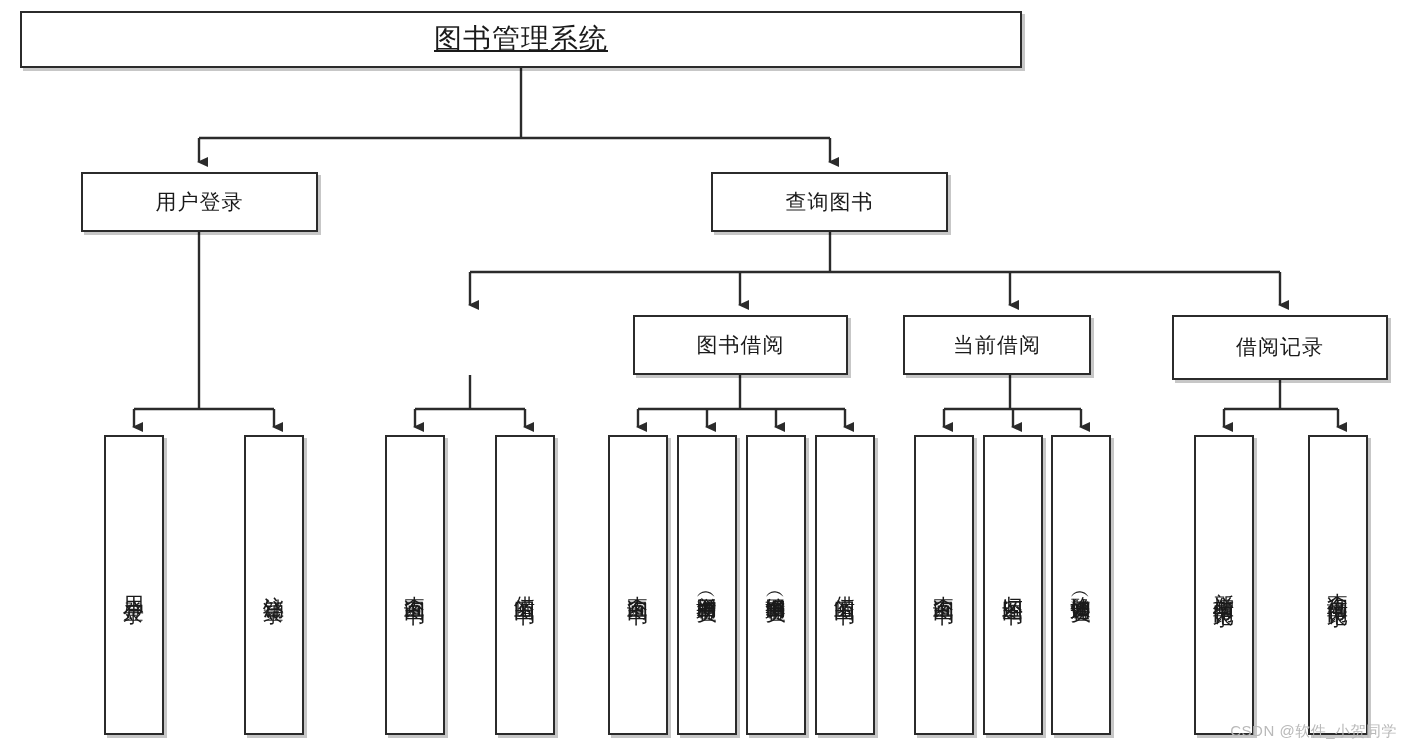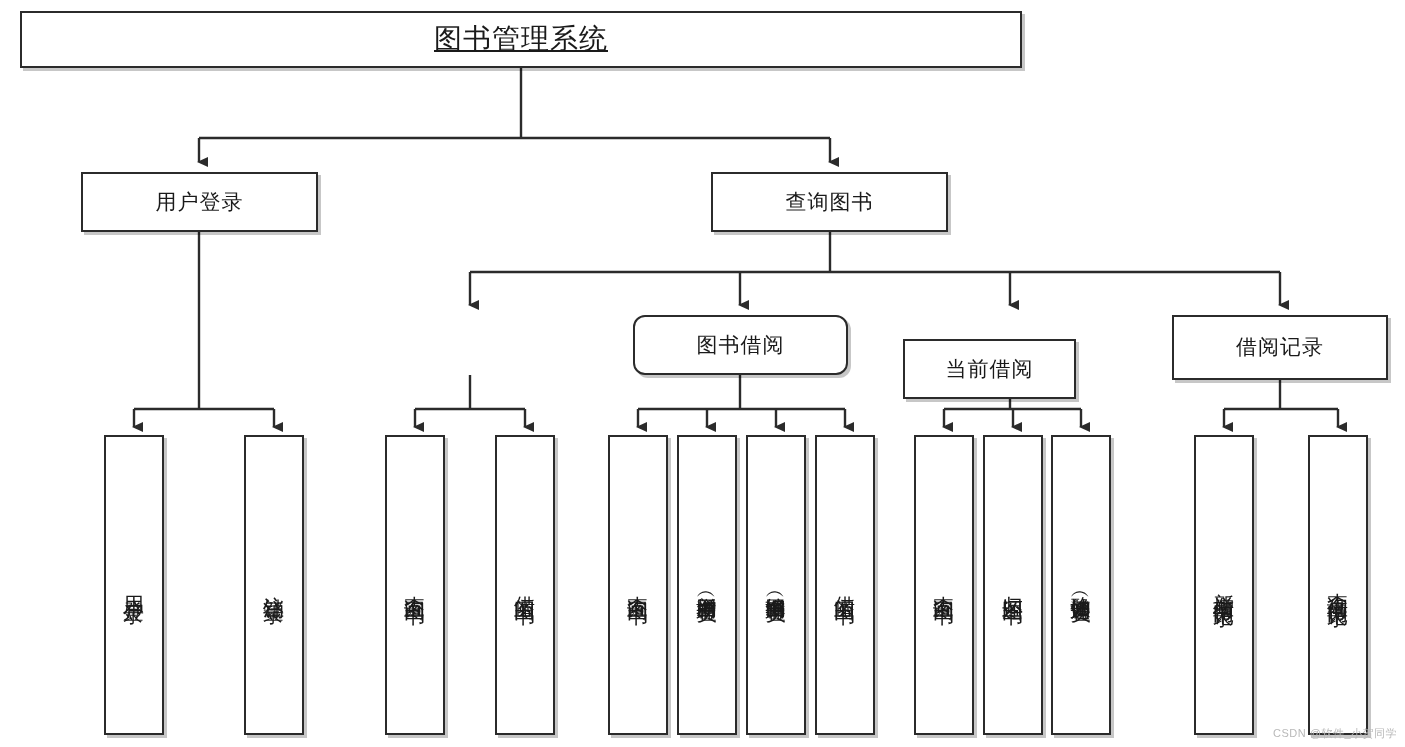--- a/index.html
+++ b/index.html
@@ -57,21 +57,21 @@
     white-space: nowrap;
   }
   .node.leaf.tall .lbl {
     font-size: 20px;
     letter-spacing: 1px;
   }
   .watermark {
     position: absolute;
     right: 8px;
     bottom: 6px;
-    font-size: 11px;
+    font-size: 15px;
     color: #b9b9b9;
     letter-spacing: 0.5px;
     z-index: 3;
     white-space: nowrap;
   }
 </style>
 </head>
 <body>
 
 <div id="canvas">
@@ -130,24 +130,24 @@
     <span class="lbl">图书管理系统</span>
   </div>
 
   <div class="node" style="left:81px; top:172px; width:237px; height:60px;">
     <span class="lbl">用户登录</span>
   </div>
   <div class="node" style="left:711px; top:172px; width:237px; height:60px;">
     <span class="lbl">查询图书</span>
   </div>
 
-  <div class="node" style="left:633px; top:315px; width:215px; height:60px;border-radius:12px;">
+  <div class="node" style="left:633px; top:315px; width:215px; height:60px;">
     <span class="lbl">图书借阅</span>
   </div>
-  <div class="node" style="left:903px; top:315px; width:173px; height:60px;margin-top:24px;">
+  <div class="node" style="left:903px; top:315px; width:188px; height:60px;">
     <span class="lbl">当前借阅</span>
   </div>
   <div class="node" style="left:1172px; top:315px; width:216px; height:65px;">
     <span class="lbl">借阅记录</span>
   </div>
 
   <div class="node leaf" style="left:104px; top:435px; width:60px; height:300px;">
     <span class="lbl">用户登录</span>
   </div>
   <div class="node leaf" style="left:244px; top:435px; width:60px; height:300px;">

